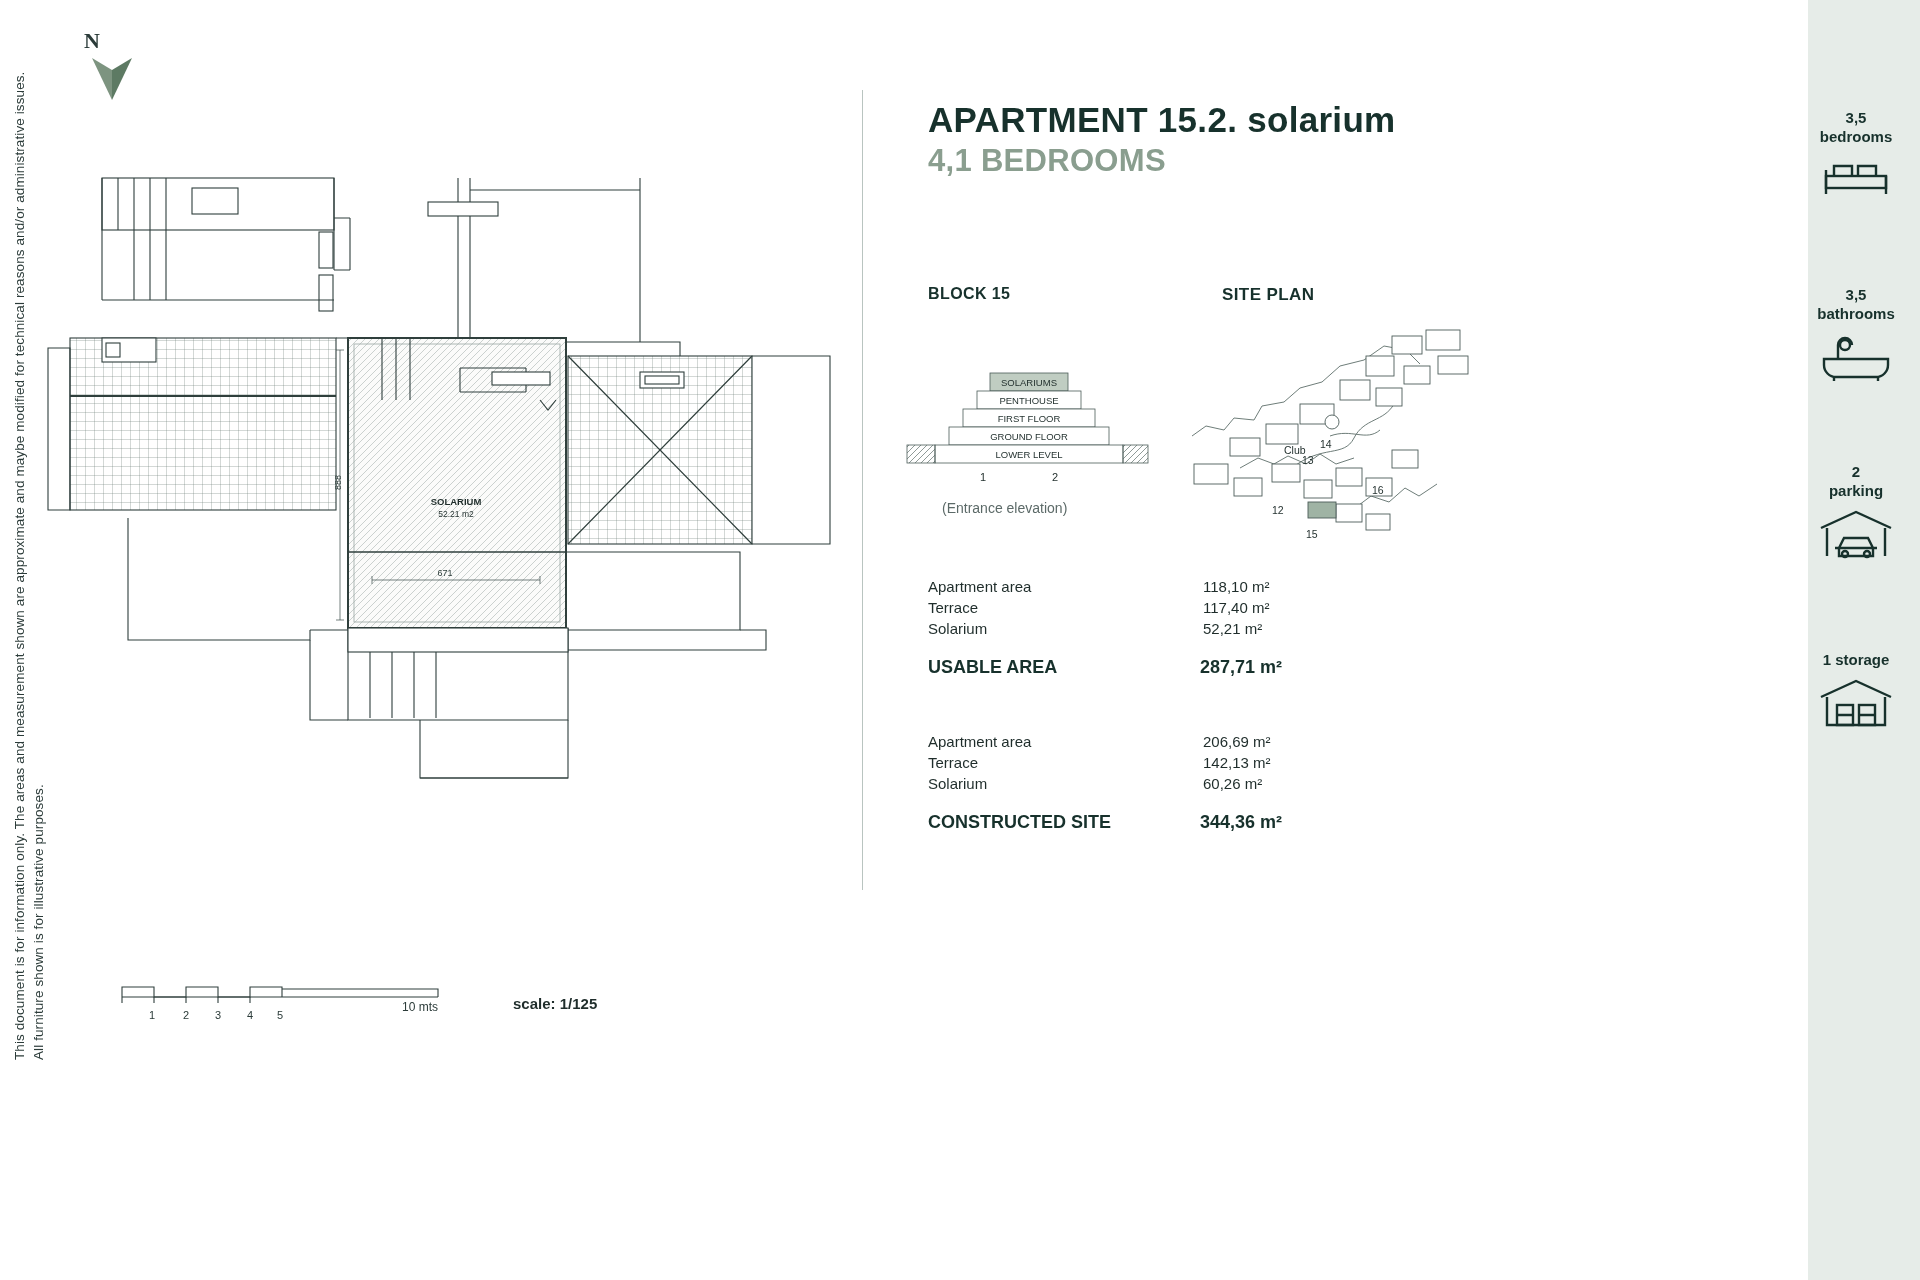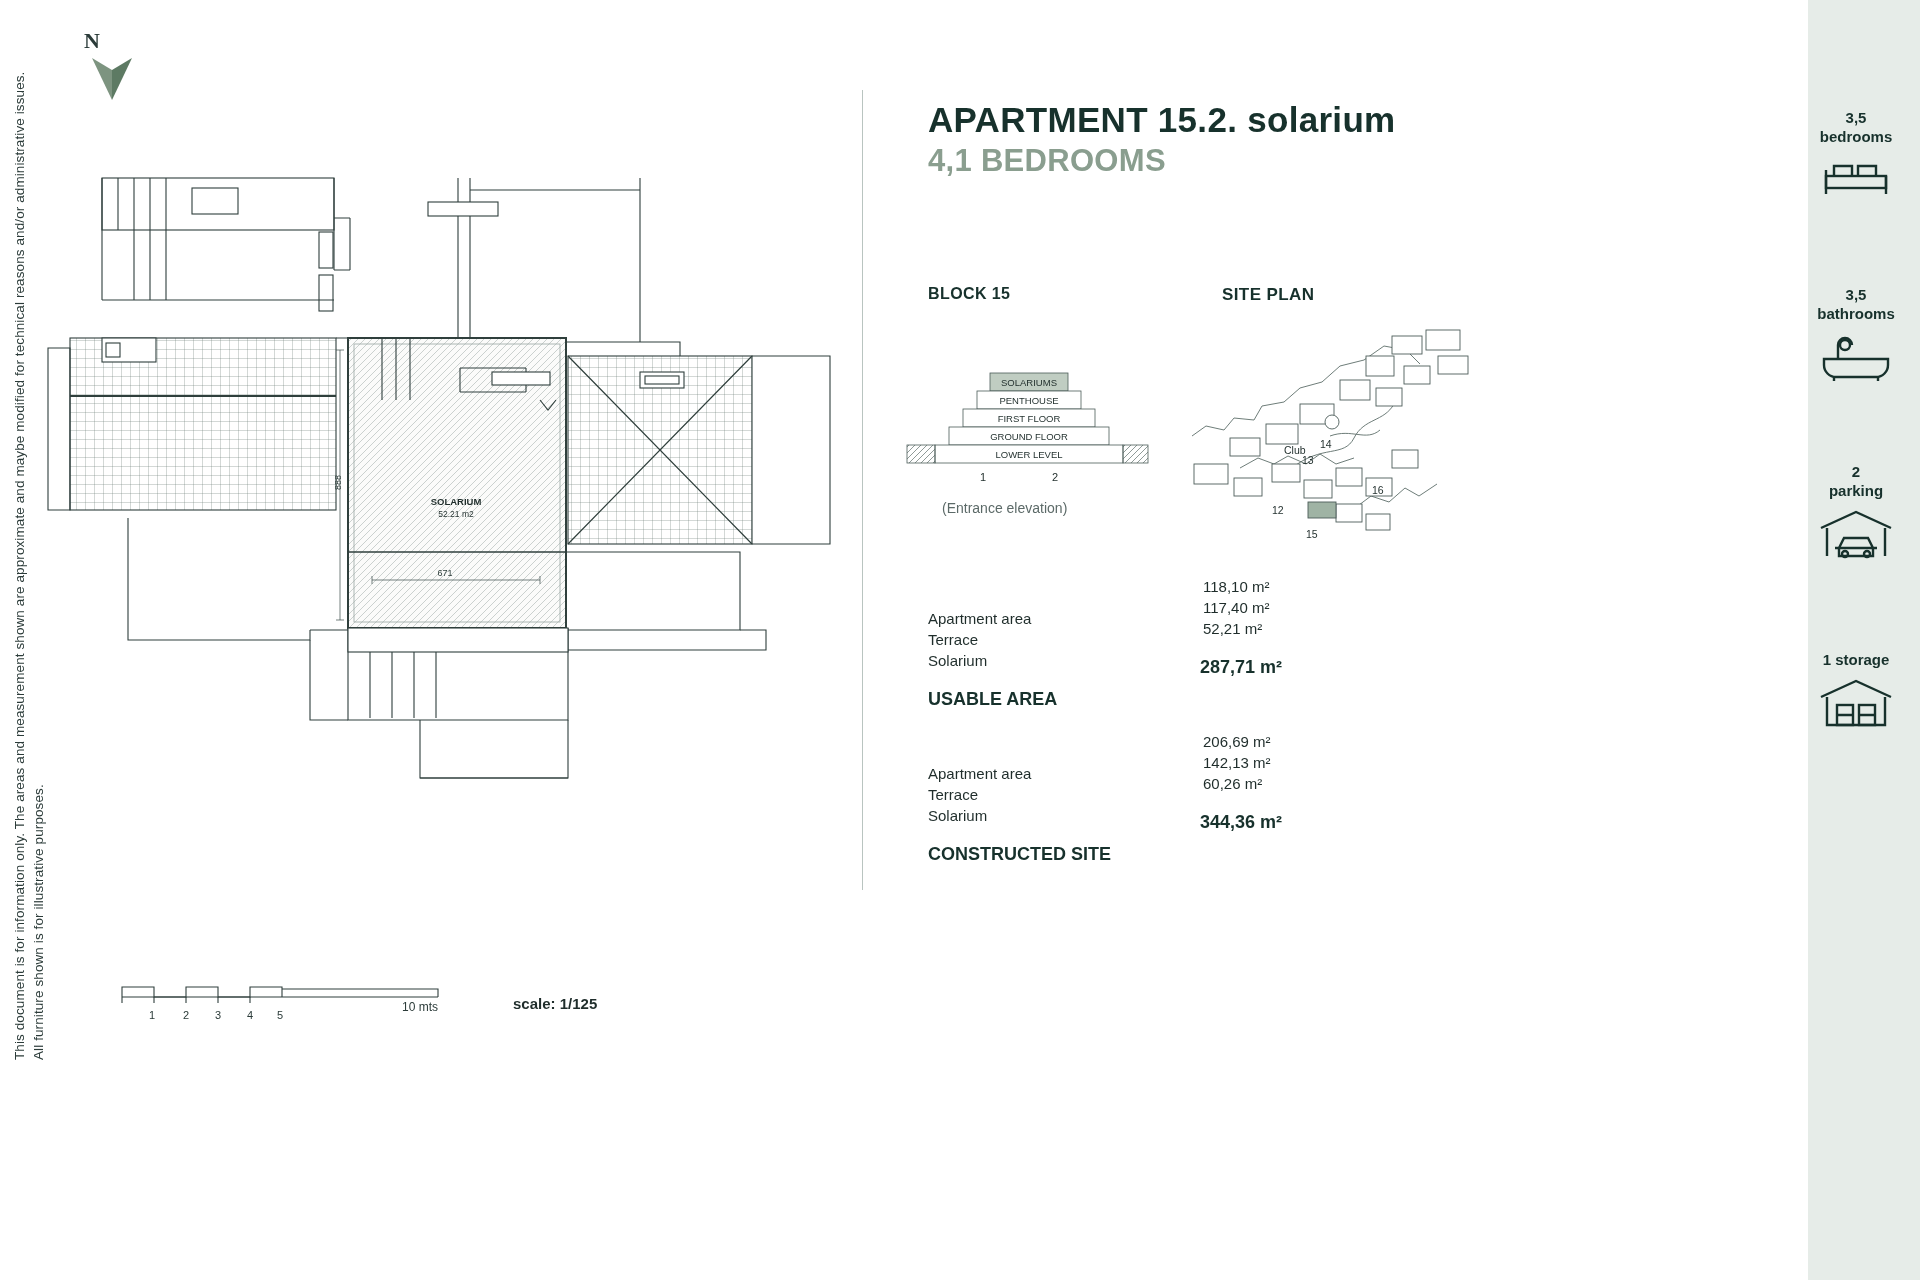--- a/index.html
+++ b/index.html
@@ -69,21 +69,21 @@
   .blockdiag svg{display:block;}
   .entrance-note{position:absolute;left:922px;top:500px;font-size:14px;color:#5c6a68;margin-left:20px;}
 
   
   .sitediag{position:absolute;left:1180px;top:318px;width:300px;height:230px;}
   .sitediag svg{display:block;}
 
   
   .areas{position:absolute;left:928px;top:578px;width:400px;}
   .arow{position:relative;height:21px;font-size:15px;color:#1f2d2b;}
-  .arow .lbl{position:absolute;left:0;top:0;margin-top:32px;}
+  .arow .lbl{position:absolute;left:0;top:0;}
   .arow .val{position:absolute;left:275px;top:0;}
   .arow.total{height:34px;margin-top:16px;font-weight:bold;font-size:18px;color:#17312c;}
   .arow.total .val{left:272px;}
   .gap{height:42px;}
 
   
   .rightpanel{
     position:absolute;right:0;top:0;width:112px;height:1280px;
     background:#e6ece8;
   }

